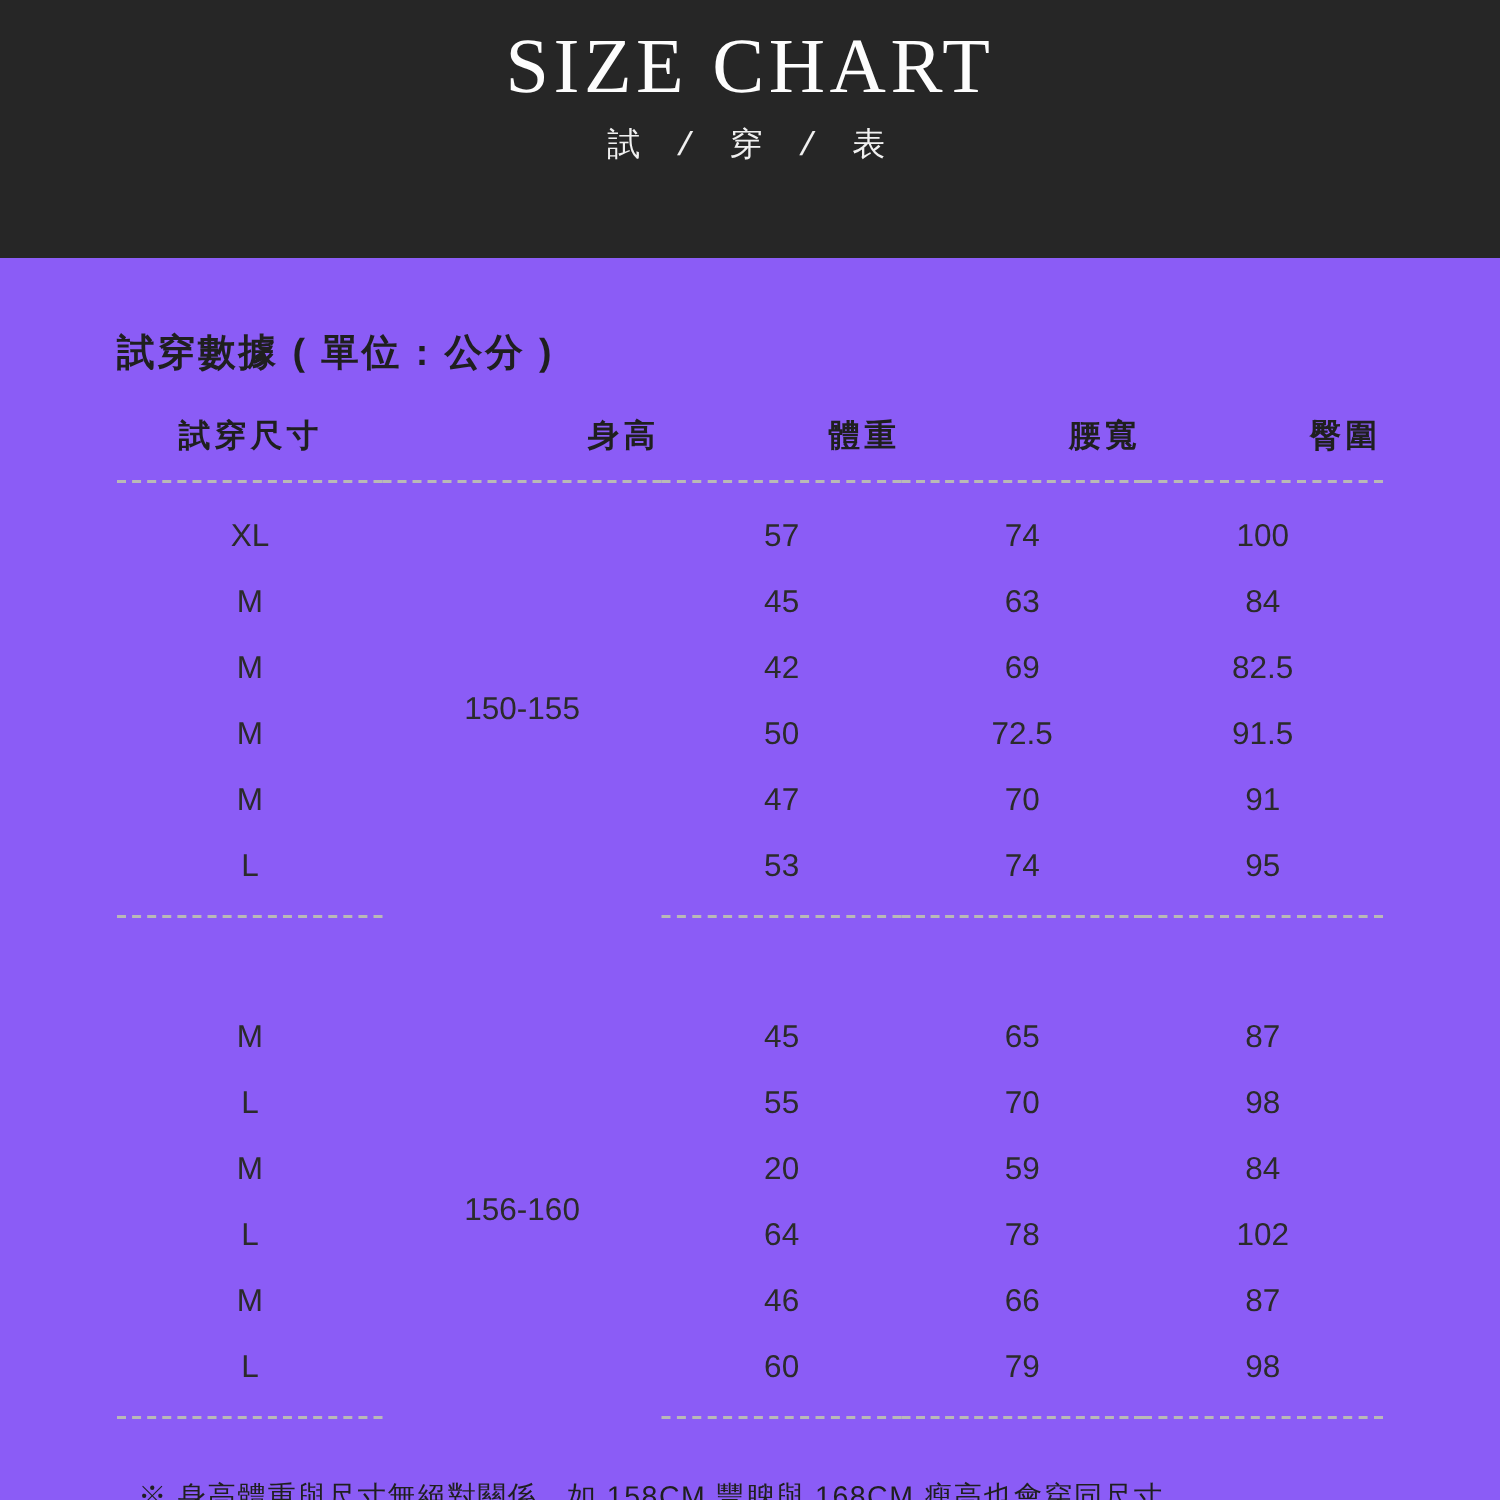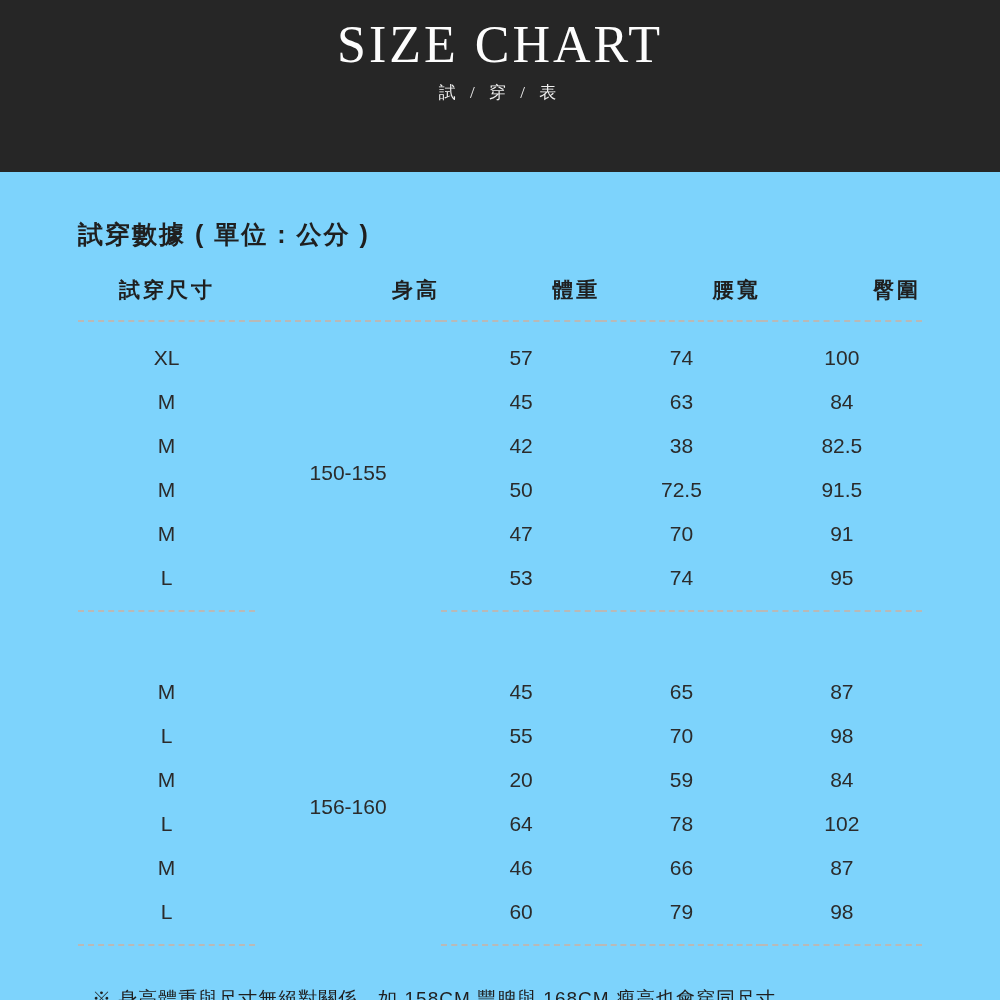--- a/index.html
+++ b/index.html
@@ -11,21 +11,21 @@
     height: 1000px;
     background: #f2f2f0;
     font-family: "Liberation Sans", sans-serif;
     color: #2b2b2b;
     overflow: hidden;
   }
   .page {
     position: relative;
     width: 1000px;
     height: 1000px;
-    background: #7dd3fc;
+    background: #8b5cf6;
   }
 
   
   .header {
     position: relative;
     height: 172px;
     background: #262626;
     color: #ffffff;
     text-align: center;
     box-sizing: border-box;
@@ -34,24 +34,24 @@
   .header-title {
     font-family: "Liberation Serif", serif;
     font-size: 52px;
     letter-spacing: 3px;
     line-height: 1.05;
     font-weight: 400;
     color: #fdfdfd;
   }
   .header-sub {
     margin-top: 8px;
-    font-size: 17px;
+    font-size: 22px;
     letter-spacing: 5px;
     color: #f0f0f0;
-    font-family: Liberation Serif, serif;
+    font-family: Liberation Mono, monospace;
   }
   .header-note {
     margin-top: 14px;
     font-size: 13px;
     letter-spacing: 1px;
     color: #e2e2e2;
   }
 
   
   .content {
@@ -177,21 +177,21 @@
         </tr>
         <tr>
           <td class="size-cell">M</td>
           <td>45</td>
           <td>63</td>
           <td>84</td>
         </tr>
         <tr>
           <td class="size-cell">M</td>
           <td>42</td>
-          <td>38</td>
+          <td>69</td>
           <td>82.5</td>
         </tr>
         <tr>
           <td class="size-cell">M</td>
           <td>50</td>
           <td>72.5</td>
           <td>91.5</td>
         </tr>
         <tr>
           <td class="size-cell">M</td>

